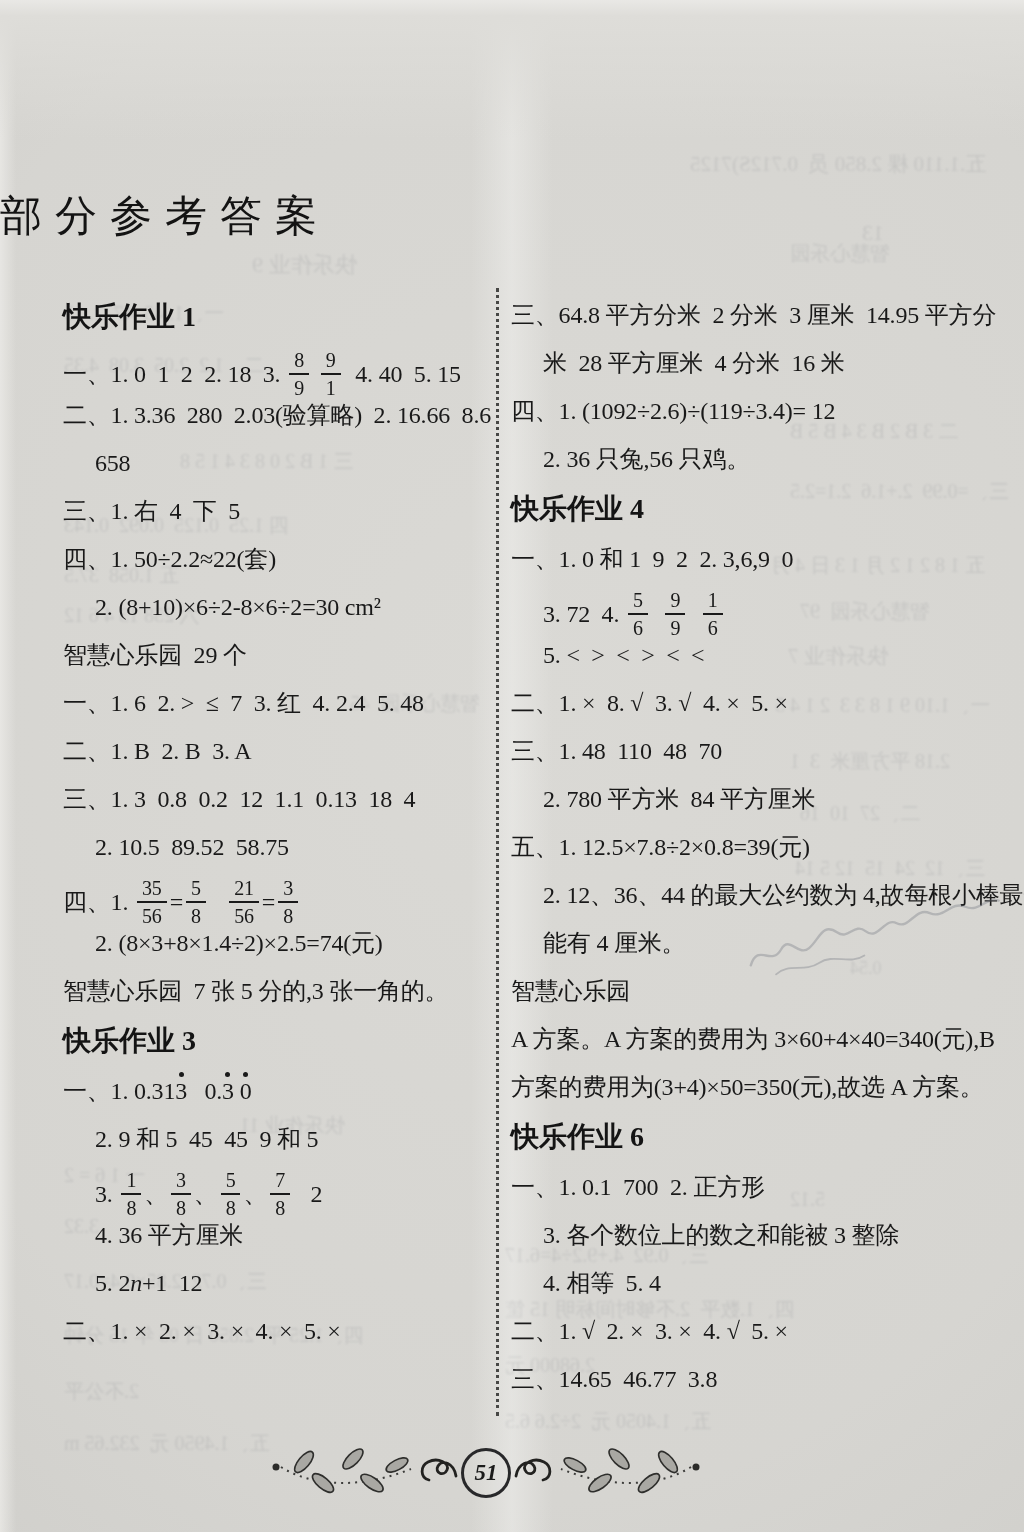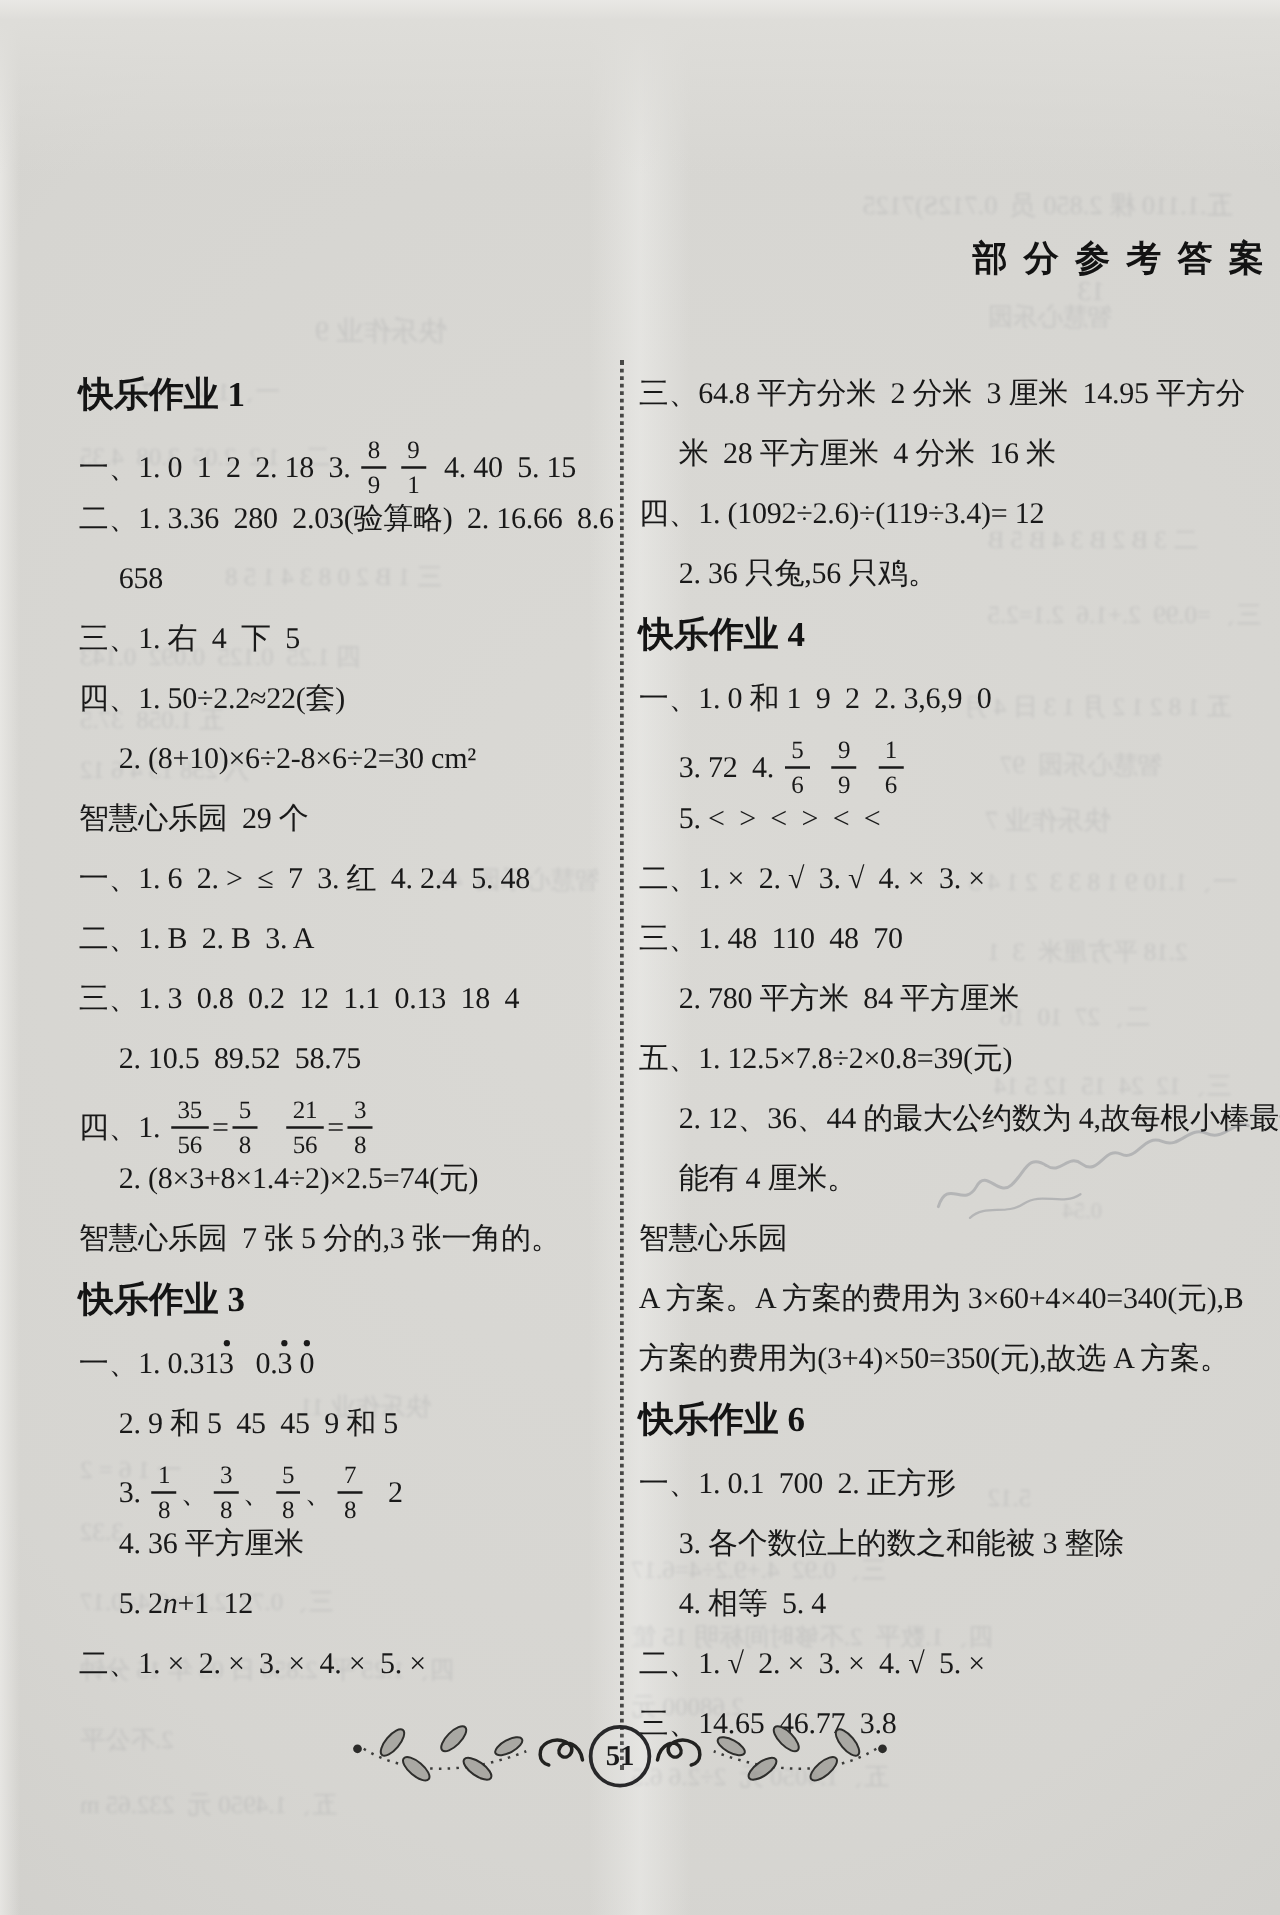--- a/index.html
+++ b/index.html
@@ -10,22 +10,22 @@
   }
   .paper{
     position:absolute;inset:0;
     background:
       linear-gradient(180deg,#e9e8e5 0px,#deddd9 16px,rgba(222,221,217,0) 140px),
       linear-gradient(90deg,rgba(235,234,231,.8) 0px,rgba(235,234,231,0) 16px),
       linear-gradient(90deg,rgba(0,0,0,0) 46%,rgba(244,244,242,.45) 50%,rgba(0,0,0,0) 54%),
       radial-gradient(100% 80% at 52% 46%, #dad9d5 0%, #d6d5d1 65%, #cecdc9 100%);
   }
   .title{
-    position:absolute;top:188px;left:0;width:100%;text-align:right;
-    font-size:28px;font-weight:bold;letter-spacing:13px;color:#131313;
+    position:absolute;top:188px;left:0;width:100%;text-align:left;
+    font-size:42px;font-weight:normal;letter-spacing:13px;color:#131313;
   }
   .col{position:absolute;top:284px;color:#191919;}
   .col-left{left:63px;width:428px;}
   .col-right{left:511px;width:470px;padding-top:16px;}
   .line{
     height:30px;margin-bottom:18px;font-size:24px;line-height:30px;
     white-space:pre;letter-spacing:-0.2px;overflow:visible;
   }
   .ind1{padding-left:32px;}
   .sec-header{
@@ -52,22 +52,22 @@
   }
   .bleed{
     position:absolute;transform:scaleX(-1);opacity:0.11;color:#3f4450;
     filter:blur(1.1px);white-space:pre;font-family:"Liberation Serif","DejaVu Serif",serif;
   }
   .handwriting{
     position:absolute;left:742px;top:898px;opacity:.33;
     transform:rotate(-7deg);
   }
   .footer{
-    position:absolute;left:291px;top:1374px;width:410px;height:62px;
-    display:flex;align-items:center;justify-content:center;gap:3px;color:#23231f;
+    position:absolute;left:291px;top:1442px;width:410px;height:62px;
+    display:flex;align-items:center;justify-content:flex-end;gap:3px;color:#23231f;font-style:italic;
   }
   .pagenum{
     width:44px;height:44px;border:3px solid #28282a;border-radius:50%;
     display:flex;align-items:center;justify-content:center;
     font-size:23px;font-weight:bold;color:#1b1b1b;background:rgba(255,255,255,0.06);
     flex:0 0 auto;
   }
 </style>
 </head>
 <body>
@@ -104,21 +104,21 @@
     </div>
   <div class="col col-right">
       <div class="line"><span>三、64.8 平方分米  2 分米  3 厘米  14.95 平方分</span></div>
       <div class="line ind1"><span>米  28 平方厘米  4 分米  16 米</span></div>
       <div class="line"><span>四、1. (1092÷2.6)÷(119÷3.4)= 12</span></div>
       <div class="line ind1"><span>2. 36 只兔,56 只鸡。</span></div>
       <div class="sec-header">快乐作业 4</div>
       <div class="line"><span>一、1. 0 和 1  9  2  2. 3,6,9  0</span></div>
       <div class="line ind1"><span>3. 72  4. </span><span class="frac"><span class="num">5</span><span class="den">6</span></span><span>  </span><span class="frac"><span class="num">9</span><span class="den">9</span></span><span>  </span><span class="frac"><span class="num">1</span><span class="den">6</span></span></div>
       <div class="line ind1"><span>5. &lt;  &gt;  &lt;  &gt;  &lt;  &lt;</span></div>
-      <div class="line"><span>二、1. ×  2. √  3. √  4. ×  3. ×</span></div>
+      <div class="line"><span>二、1. ×  8. √  3. √  4. ×  5. ×</span></div>
       <div class="line"><span>三、1. 48  110  48  70</span></div>
       <div class="line ind1"><span>2. 780 平方米  84 平方厘米</span></div>
       <div class="line"><span>五、1. 12.5×7.8÷2×0.8=39(元)</span></div>
       <div class="line ind1"><span>2. 12、36、44 的最大公约数为 4,故每根小棒最长</span></div>
       <div class="line ind1"><span>能有 4 厘米。</span></div>
       <div class="line"><span class="b">智慧心乐园</span></div>
       <div class="line"><span>A 方案。A 方案的费用为 3×60+4×40=340(元),B</span></div>
       <div class="line"><span>方案的费用为(3+4)×50=350(元),故选 A 方案。</span></div>
       <div class="sec-header">快乐作业 6</div>
       <div class="line"><span>一、1. 0.1  700  2. 正方形</span></div>

